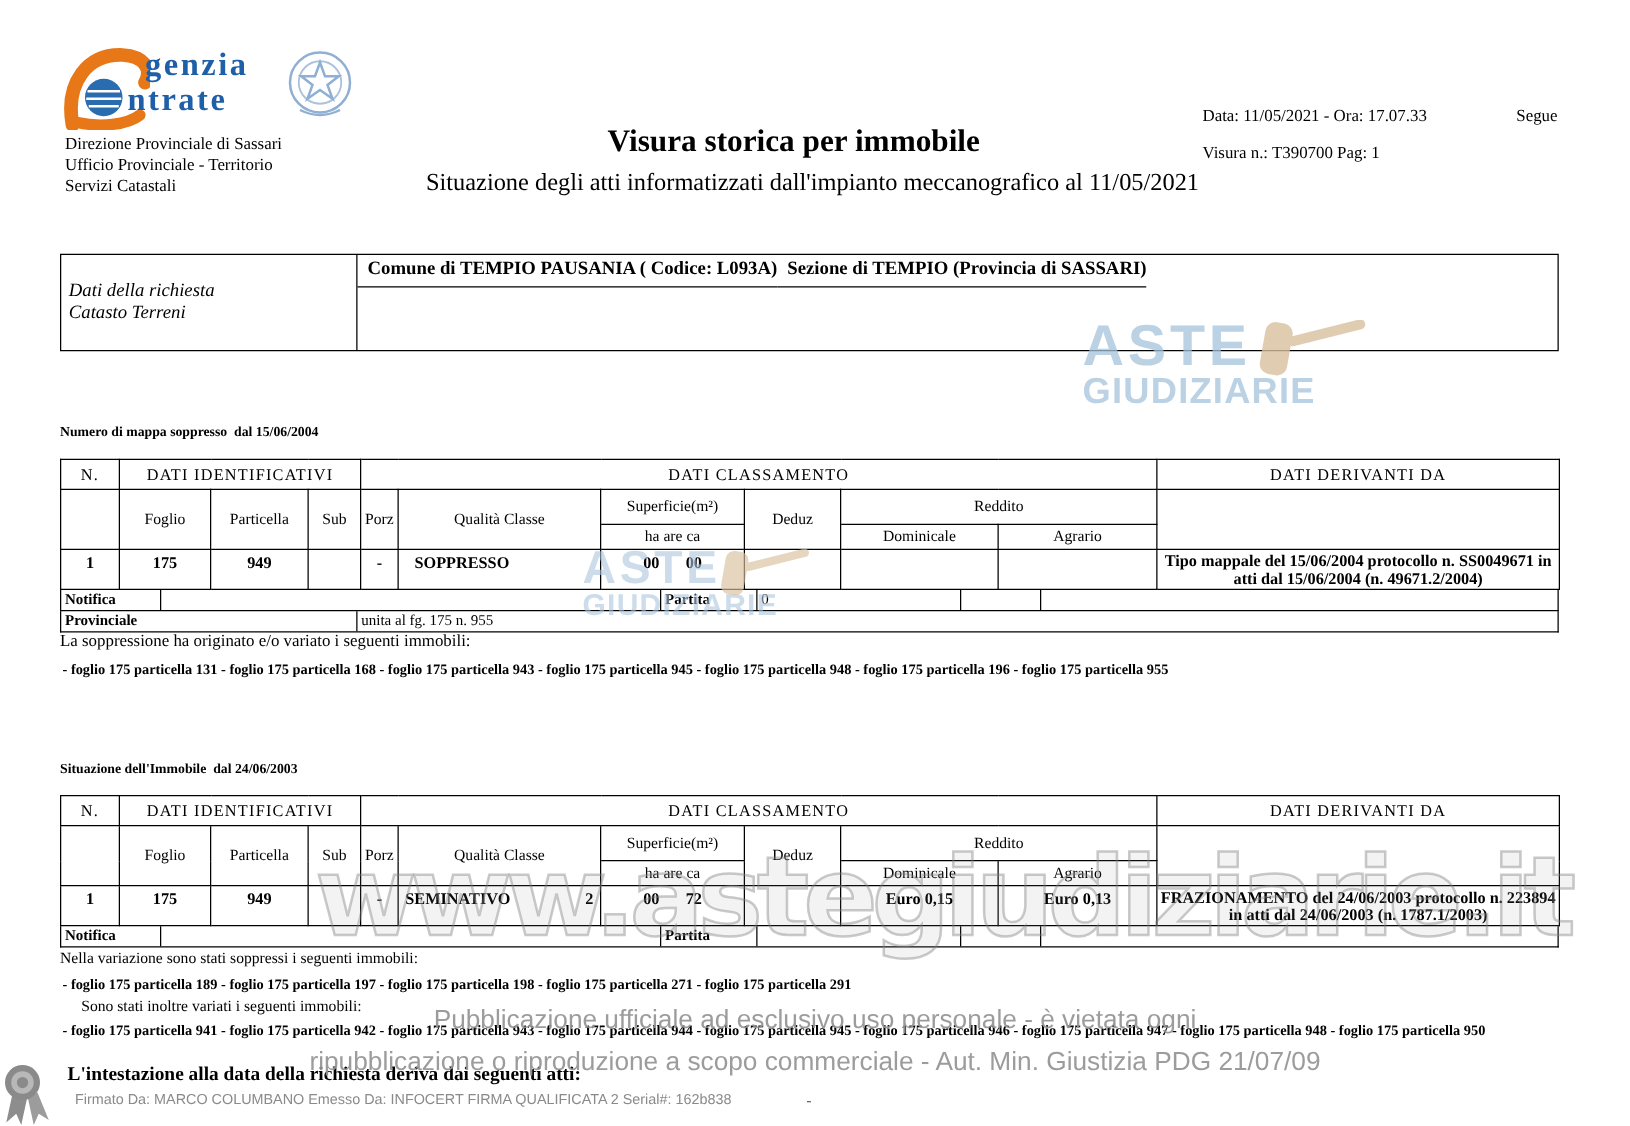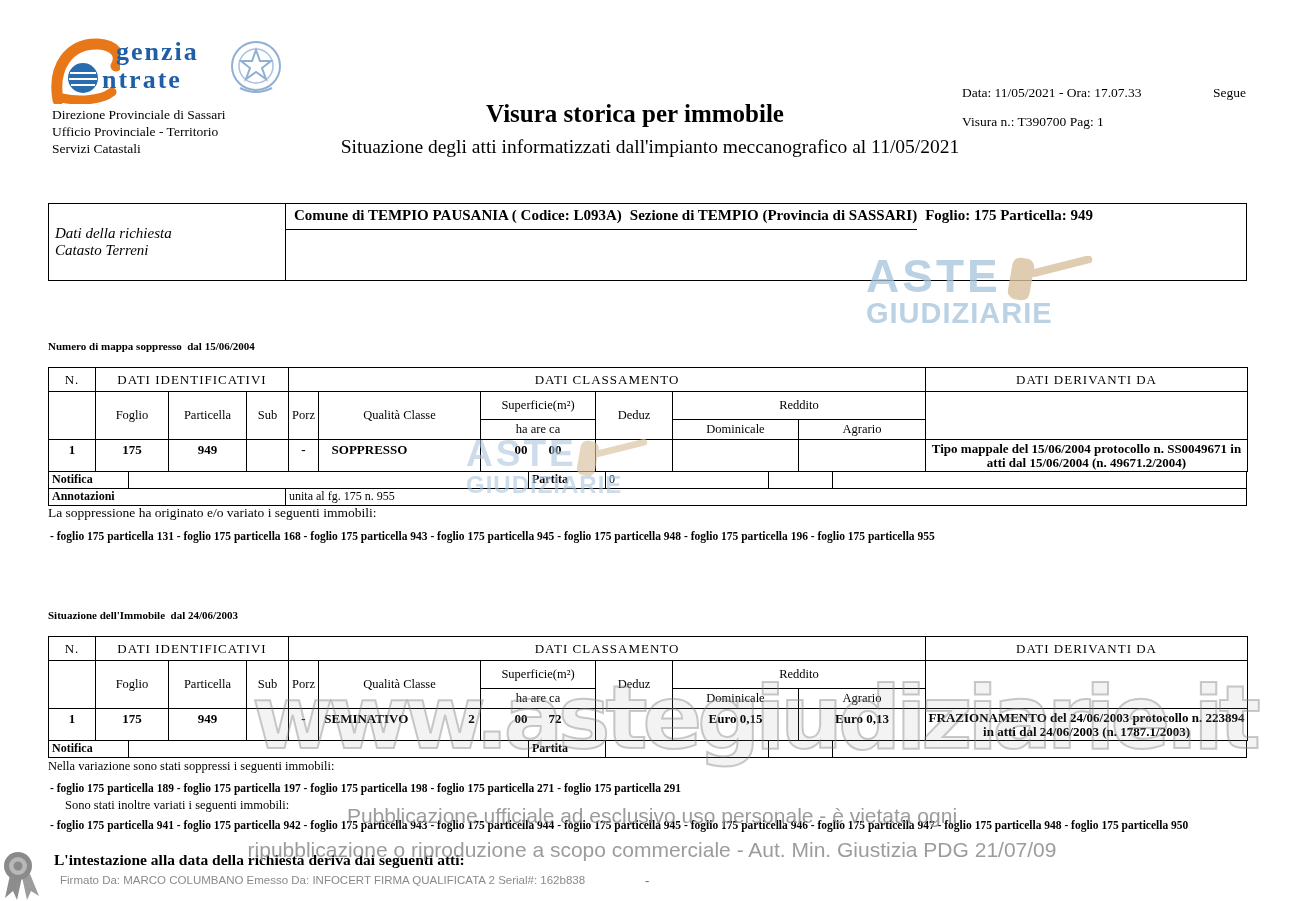--- a/index.html
+++ b/index.html
@@ -96,21 +96,20 @@
   <div class="abs hinfo" style="left:962px;top:114px;">Visura n.: T390700 Pag: 1</div>
 
   <div class="abs reqtable">
     <div class="req-left">
       <div>Dati della richiesta</div>
       <div>Catasto Terreni</div>
     </div>
     <div class="req-right">
       <div class="req-row bb">Comune di TEMPIO PAUSANIA ( Codice: L093A)</div>
       <div class="req-row bb">Sezione di TEMPIO (Provincia di SASSARI)</div>
-      <div class="req-row">Foglio: 175 Particella: 949</div>
     </div>
   </div>
 
   <div class="abs sectitle" style="left:48px;top:340px;">Numero di mappa soppresso&nbsp; dal 15/06/2004</div>
 
   <div class="abs" style="left:48px;top:367px;width:1199px;">
     <table class="cad">
       <colgroup>
         <col style="width:47px">
           <col style="width:73px">
@@ -165,21 +164,21 @@
       </table>
     <div class="frow">
       <div class="lbl" style="width:80px;">Notifica</div>
       <div style="width:400px;"></div>
       <div class="lbl" style="width:77px;">Partita</div>
       <div style="width:163px;">0</div>
       <div style="width:64px;"></div>
       <div style="flex:1;"></div>
     </div>
     <div class="frow">
-      <div class="lbl" style="width:237px;">Annotazioni</div>
+      <div class="lbl" style="width:237px;">Provinciale</div>
       <div style="flex:1;">unita al fg. 175 n. 955</div>
     </div>
   </div>
 
   <div class="abs note" style="left:48px;top:505px;">La soppressione ha originato e/o variato i seguenti immobili:</div>
   <div class="abs parcels" style="left:50px;top:527px;width:1200px;">- foglio 175 particella 131 - foglio 175 particella 168 - foglio 175 particella 943 - foglio 175 particella 945 - foglio 175 particella 948 - foglio 175 particella 196 - foglio 175 particella 955</div>
 
   <div class="abs sectitle" style="left:48px;top:609px;">Situazione dell'Immobile&nbsp; dal 24/06/2003</div>
 
   <div class="abs" style="left:48px;top:636px;width:1199px;">

